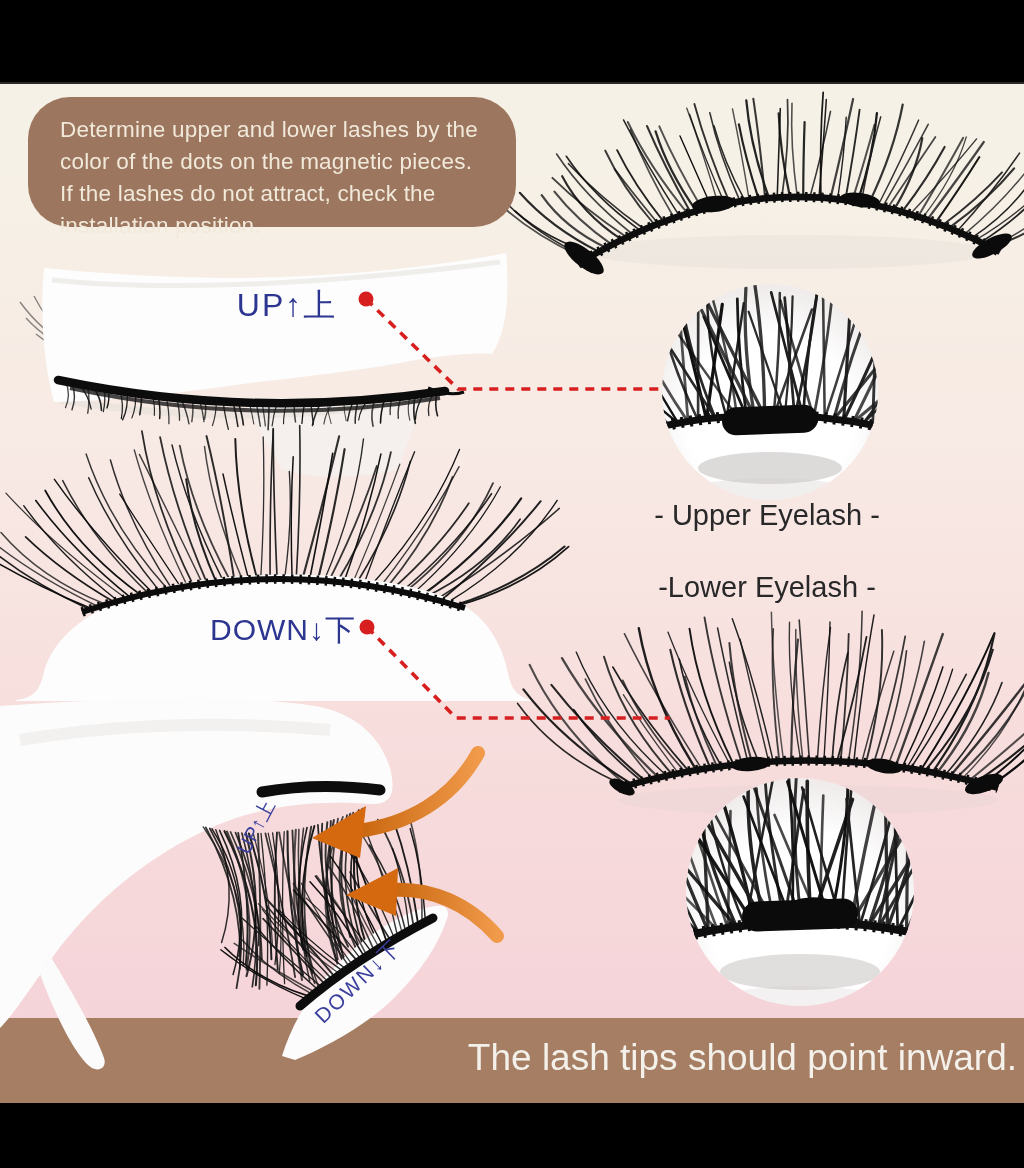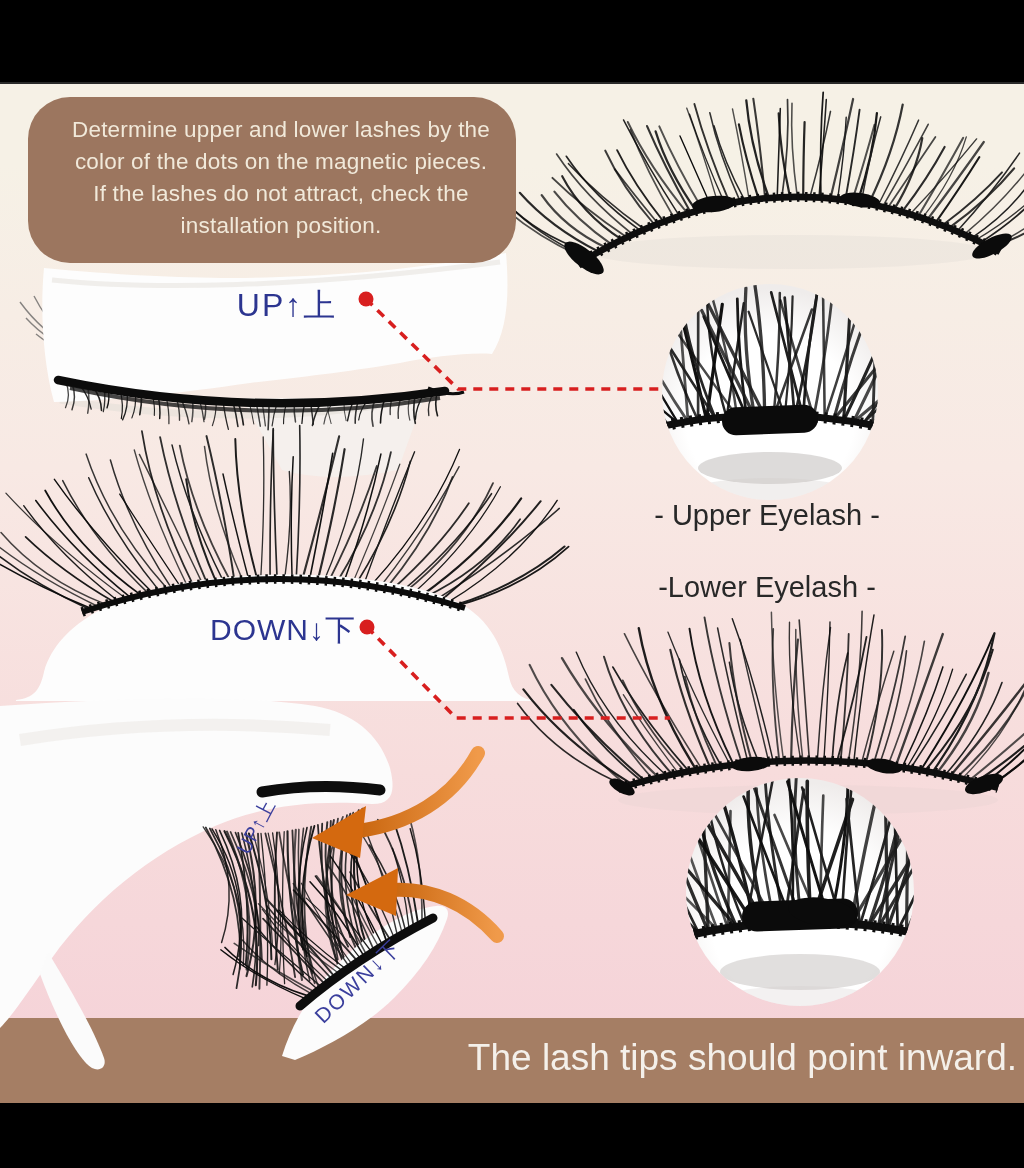--- a/index.html
+++ b/index.html
@@ -8,22 +8,22 @@
     font-family:"Liberation Sans", sans-serif;
     background:linear-gradient(180deg,#f6f1e6 0%,#f6f1e6 14%,#f8e9e4 40%,#f7dcdc 66%,#f5d2d8 92%,#f5d2d8 100%);
   }
   .letterbox{position:absolute;left:0;width:1024px;background:#000;z-index:0;}
   #top-letterbox{top:0;height:82px;border-bottom:2px solid #2a2a2a;}
   #bottom-letterbox{top:1103px;height:65px;}
   #footer-bar{position:absolute;left:0;top:1018px;width:1024px;height:85px;background:#a57e64;z-index:0;}
   #art{position:absolute;left:0;top:0;z-index:1;pointer-events:none;}
   .txt{position:absolute;z-index:2;}
   #note-bubble{
-    left:28px;top:97px;width:488px;height:166px;background:#9c765f;border-radius:42px;
-    box-sizing:border-box;padding:17px 14px 12px 32px;text-align:center;
+    left:28px;top:97px;width:488px;height:130px;background:#9c765f;border-radius:42px;
+    box-sizing:border-box;padding:17px 14px 12px 32px;
   }
   #note-text{color:#f1e9da;font-size:22.5px;line-height:32px;white-space:pre-line;letter-spacing:.2px;}
   #up-label{left:222px;top:284px;width:130px;text-align:center;color:#2c3590;font-size:32px;letter-spacing:2px;font-weight:500;}
   #down-label{left:192px;top:610px;width:182px;text-align:center;color:#2c3590;font-size:30px;letter-spacing:1px;font-weight:500;}
   .caption{left:613px;width:308px;text-align:center;color:#282828;font-size:29px;}
   #upper-caption{top:499px;}
   #lower-caption{top:571px;}
   #footer-note{left:385px;top:1037px;width:632px;text-align:right;color:#f4f0ea;font-size:37px;}
   .tool-label{color:#3b3f9d;font-weight:500;white-space:nowrap;}
   #tool-up-label{left:216px;top:795px;width:100px;font-size:20px;transform:rotate(-62deg);}

